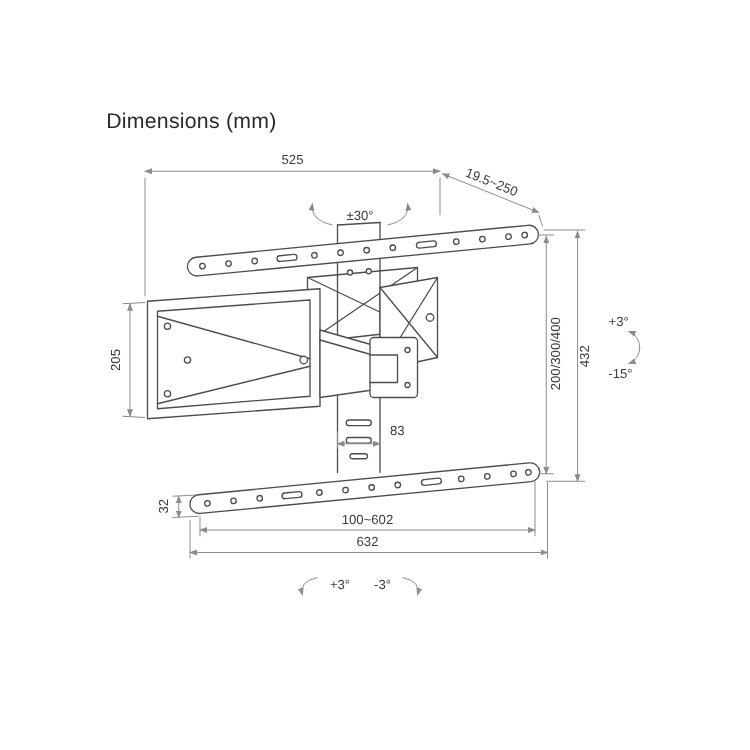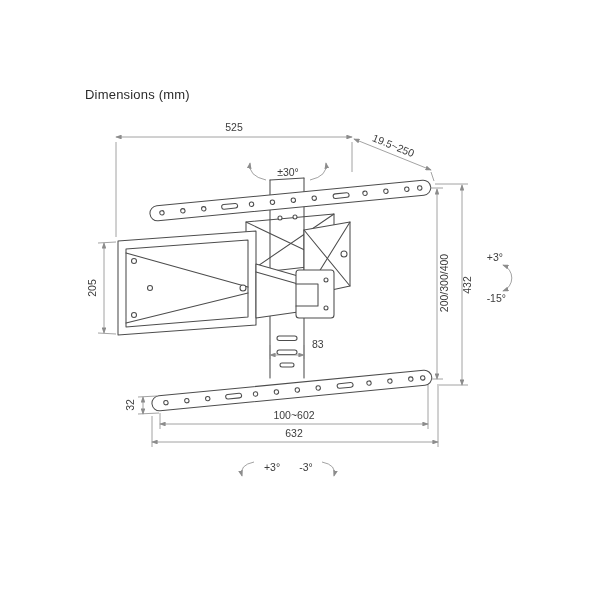--- a/index.html
+++ b/index.html
@@ -1,18 +1,18 @@
 <!DOCTYPE html>
 <html><head>
 <meta charset="utf-8">
 <style>
   html,body{margin:0;padding:0;background:#fff;}
   .canvas{position:relative;width:600px;height:600px;background:#ffffff;overflow:hidden;
           font-family:"Liberation Sans",sans-serif;}
-  .page-title{position:absolute;left:85px;top:87px;font-size:13px;color:#2b2b2b;letter-spacing:.2px;}
+  .page-title{position:absolute;left:85px;top:87px;font-size:17px;color:#2b2b2b;letter-spacing:.2px;}
   svg text{font-family:"Liberation Sans",sans-serif;font-size:10.5px;fill:#3c3c3c;}
   .dim line,.dim path.dline{stroke:#8c8c8c;stroke-width:.8;fill:none;}
   .draw{stroke:#4d4d4d;stroke-width:1.05;fill:none;stroke-linejoin:round;stroke-linecap:round;}
   .fillw{fill:#ffffff;}
 </style>
 </head>
 <body>
 
 <div class="canvas">
   <div class="page-title">Dimensions (mm)</div>

